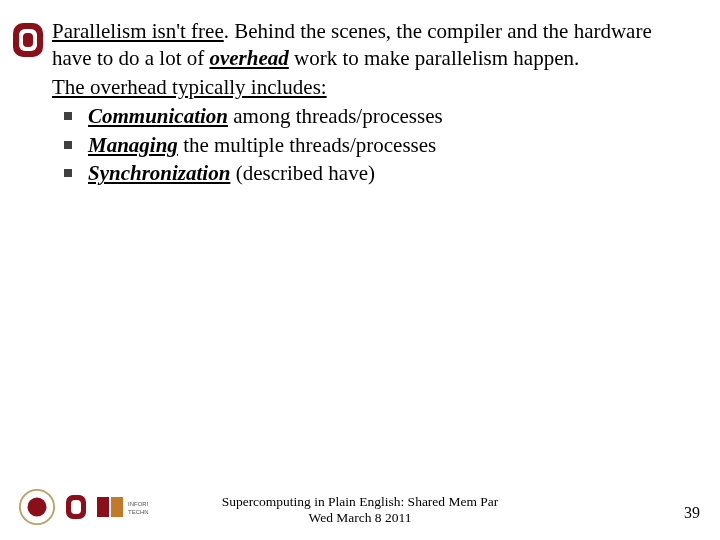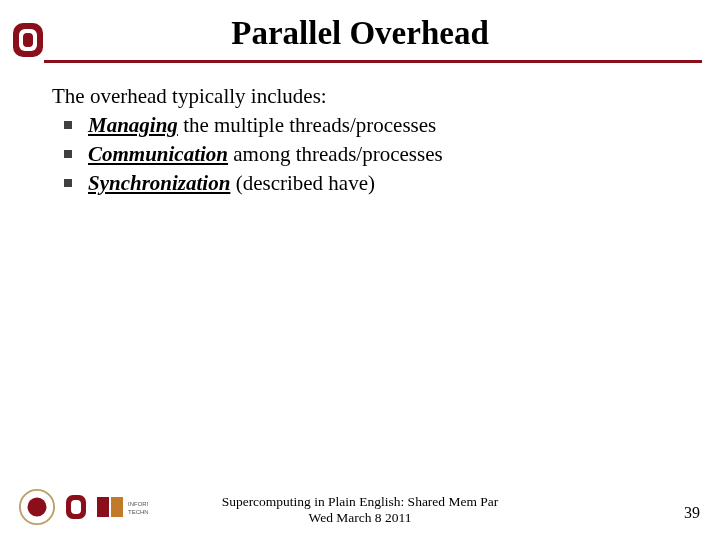--- a/index.html
+++ b/index.html
@@ -41,21 +41,21 @@
     height: 3px;
     background: #8a0f1a;
   }
   .body {
     padding: 18px 52px 0 52px;
     font-size: 21px;
     line-height: 1.28;
   }
   .para1 .u1 { text-decoration: underline; }
   .para1 .u2 { text-decoration: underline; font-weight: bold; font-style: italic; }
-  .para2 { margin-top: 2px; }
+  .para2 { margin-top: 2px; text-decoration: underline; }
   ul.bullets {
     list-style: none;
     margin-top: 2px;
     padding-left: 8px;
   }
   ul.bullets li {
     position: relative;
     padding-left: 28px;
     margin-top: 2px;
   }
@@ -104,33 +104,32 @@
 <div class="slide">
 
   <div class="ou-logo">
     <svg viewBox="0 0 36 44">
       <rect x="3" y="5" width="30" height="34" rx="10" ry="10" fill="#8a0f1a"></rect>
       <rect x="9" y="11" width="18" height="22" rx="6" ry="6" fill="#fff"></rect>
       <rect x="13" y="15" width="10" height="14" rx="4" ry="4" fill="#8a0f1a"></rect>
     </svg>
   </div>
 
-  <div class="title-wrap">
-    <div class="title">Parallel Overhead</div>
-    <div class="title-rule"></div>
-  </div>
 
   <div class="body">
+    <div class="para1">
+      <span class="u1">Parallelism isn't free</span><span>. Behind the scenes, the compiler and the hardware have to do a lot of </span><span class="u2">overhead</span><span> work to make parallelism happen.</span>
+    </div>
     <div class="para2">The overhead typically includes:</div>
     <ul class="bullets">
       <li>
-        <span class="term">Managing</span><span> the multiple threads/processes</span>
+        <span class="term">Communication</span><span> among threads/processes</span>
       </li>
       <li>
-        <span class="term">Communication</span><span> among threads/processes</span>
+        <span class="term">Managing</span><span> the multiple threads/processes</span>
       </li>
       <li>
         <span class="term">Synchronization</span><span> (described have)</span>
       </li>
     </ul>
   </div>
 
   <div class="footer">
     <div class="footer-logos">
       <svg class="logo-oscer" viewBox="0 0 40 40">

